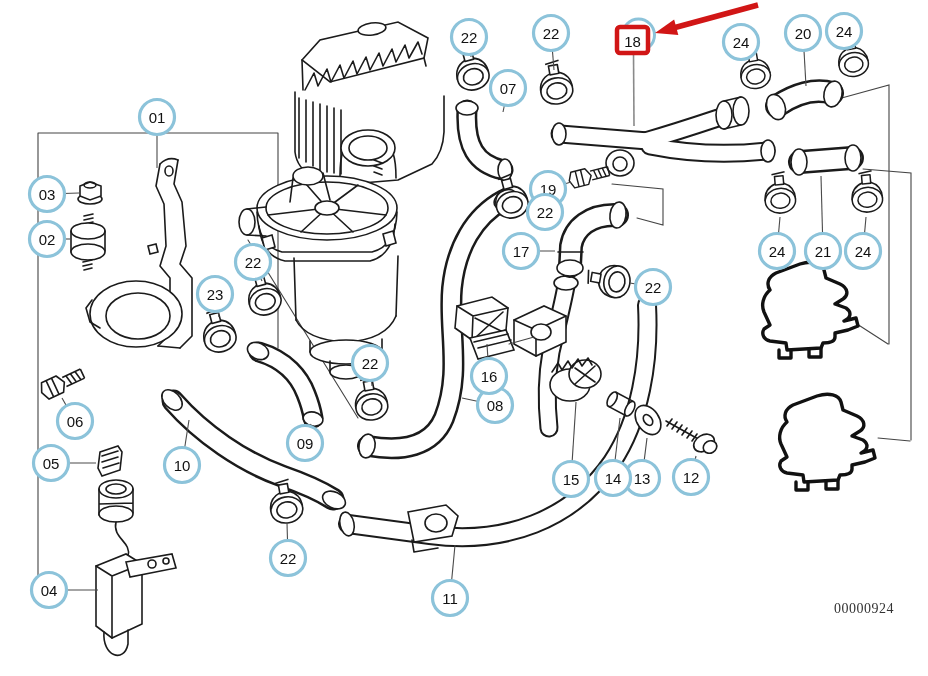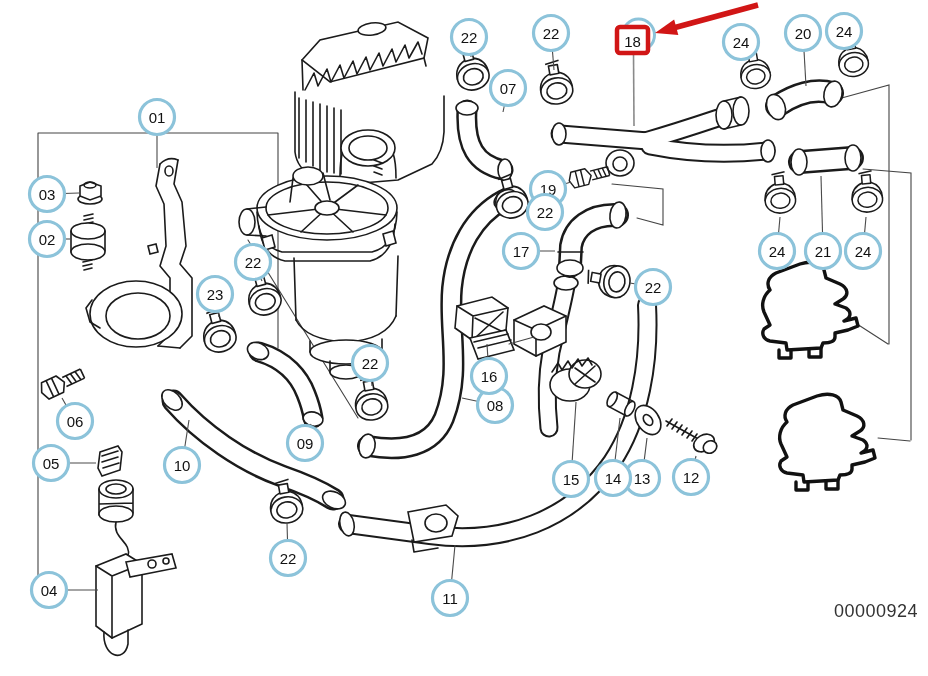--- a/index.html
+++ b/index.html
@@ -6,22 +6,22 @@
   .stage{position:relative;width:928px;height:676px;background:#ffffff;overflow:hidden;
          font-family:"Liberation Sans",sans-serif;}
   svg{position:absolute;left:0;top:0;}
   .ln{fill:none;stroke:#1b1b1b;stroke-width:1.6;stroke-linecap:round;stroke-linejoin:round;}
   .thn{fill:none;stroke:#444;stroke-width:1.1;stroke-linecap:round;}
   .thk{fill:none;stroke:#111;stroke-width:3.4;stroke-linecap:round;stroke-linejoin:round;}
   .fw{fill:#ffffff;stroke:#1b1b1b;stroke-width:1.6;}
   .t-o{fill:none;stroke:#1b1b1b;stroke-linecap:round;stroke-linejoin:round;}
   .t-i{fill:none;stroke:#ffffff;stroke-linecap:round;stroke-linejoin:round;}
   .callout-text{font-family:"Liberation Sans",sans-serif;font-size:15px;fill:#111;}
-  .part-number{position:absolute;left:834px;top:601px;font-size:18px;color:#333;
-               letter-spacing:.5px;font-family:Liberation Sans, sans-serif;}
+  .part-number{position:absolute;left:834px;top:601px;font-size:14px;color:#333;
+               letter-spacing:.5px;font-family:Liberation Serif, serif;}
 </style>
 </head>
 <body>
 
 <div class="stage">
 <svg id="art" width="928" height="676" viewBox="0 0 928 676">
   <defs>
     <g id="clamp-sym" stroke="#1b1b1b" fill="none" stroke-width="1.6" stroke-linejoin="round">
       <path d="M-4,-21 h9 v9 h-9 z" fill="#fff"></path>
       <path d="M-7,-23 l14,-2"></path>

